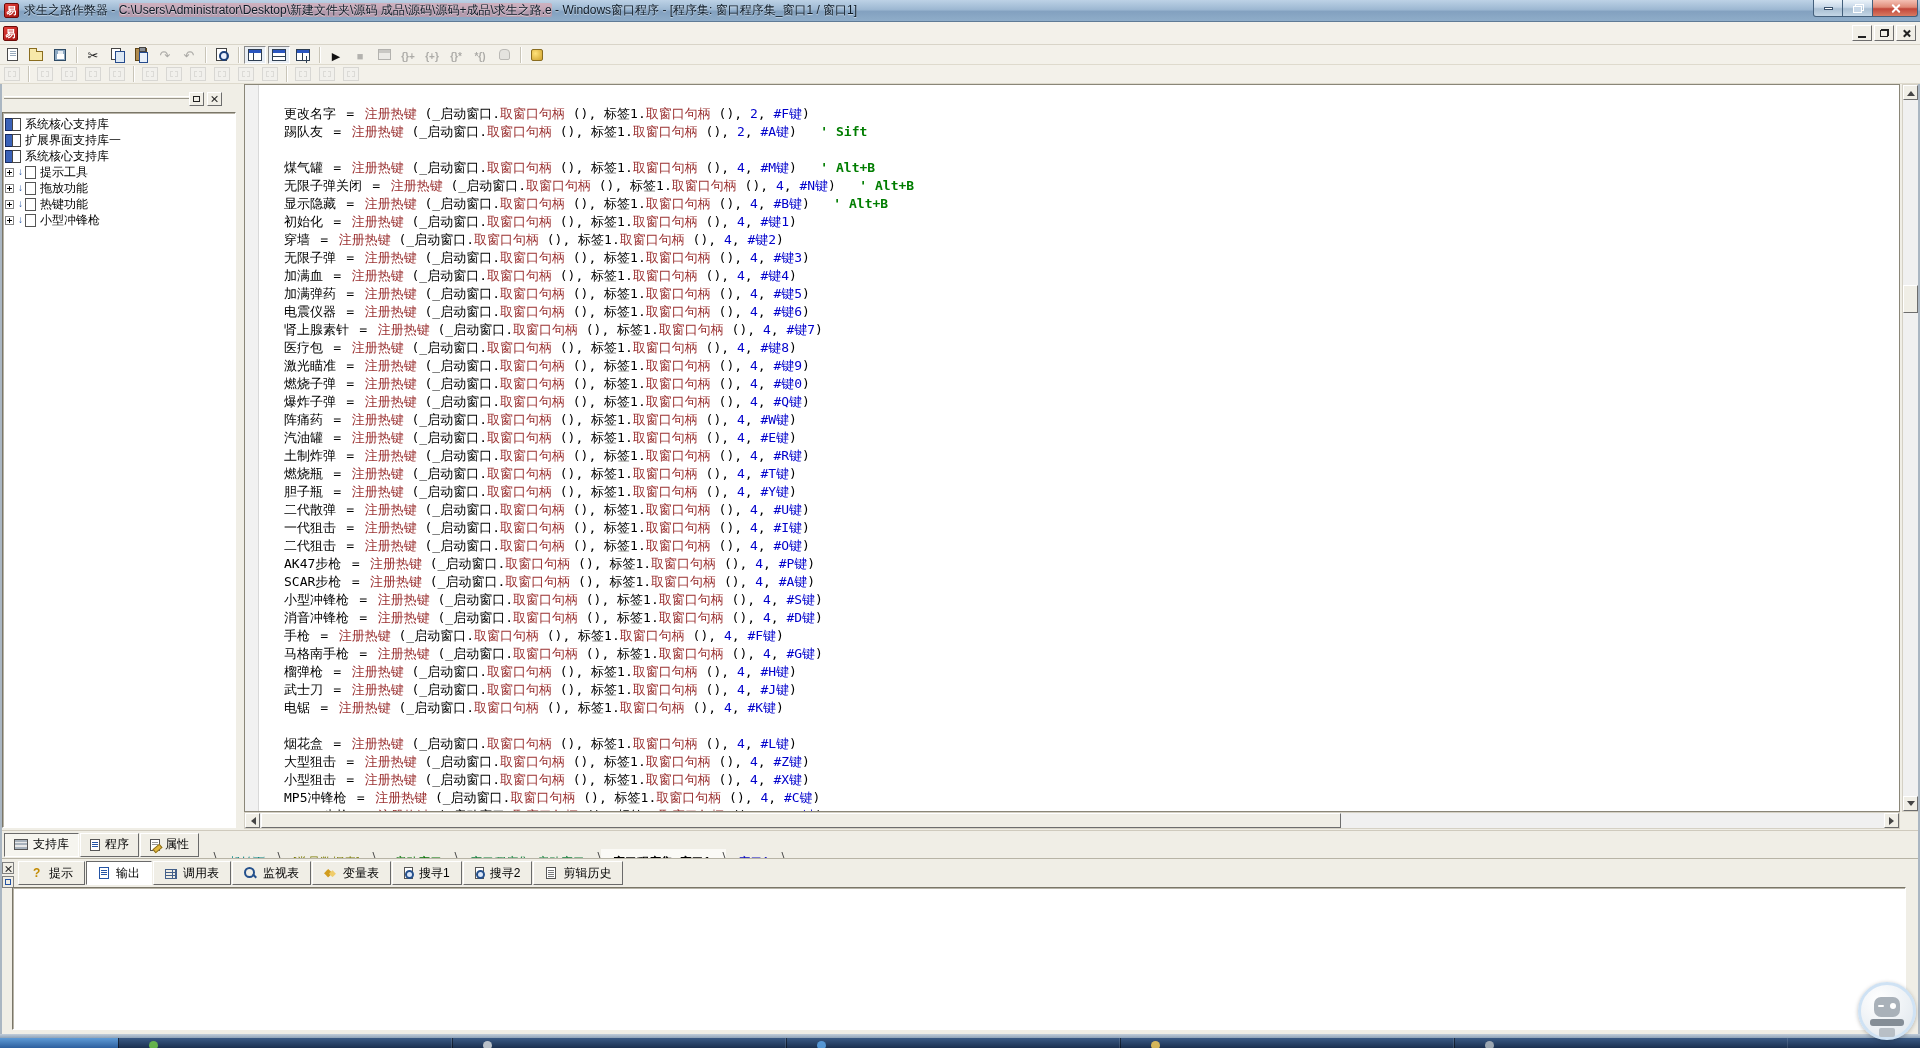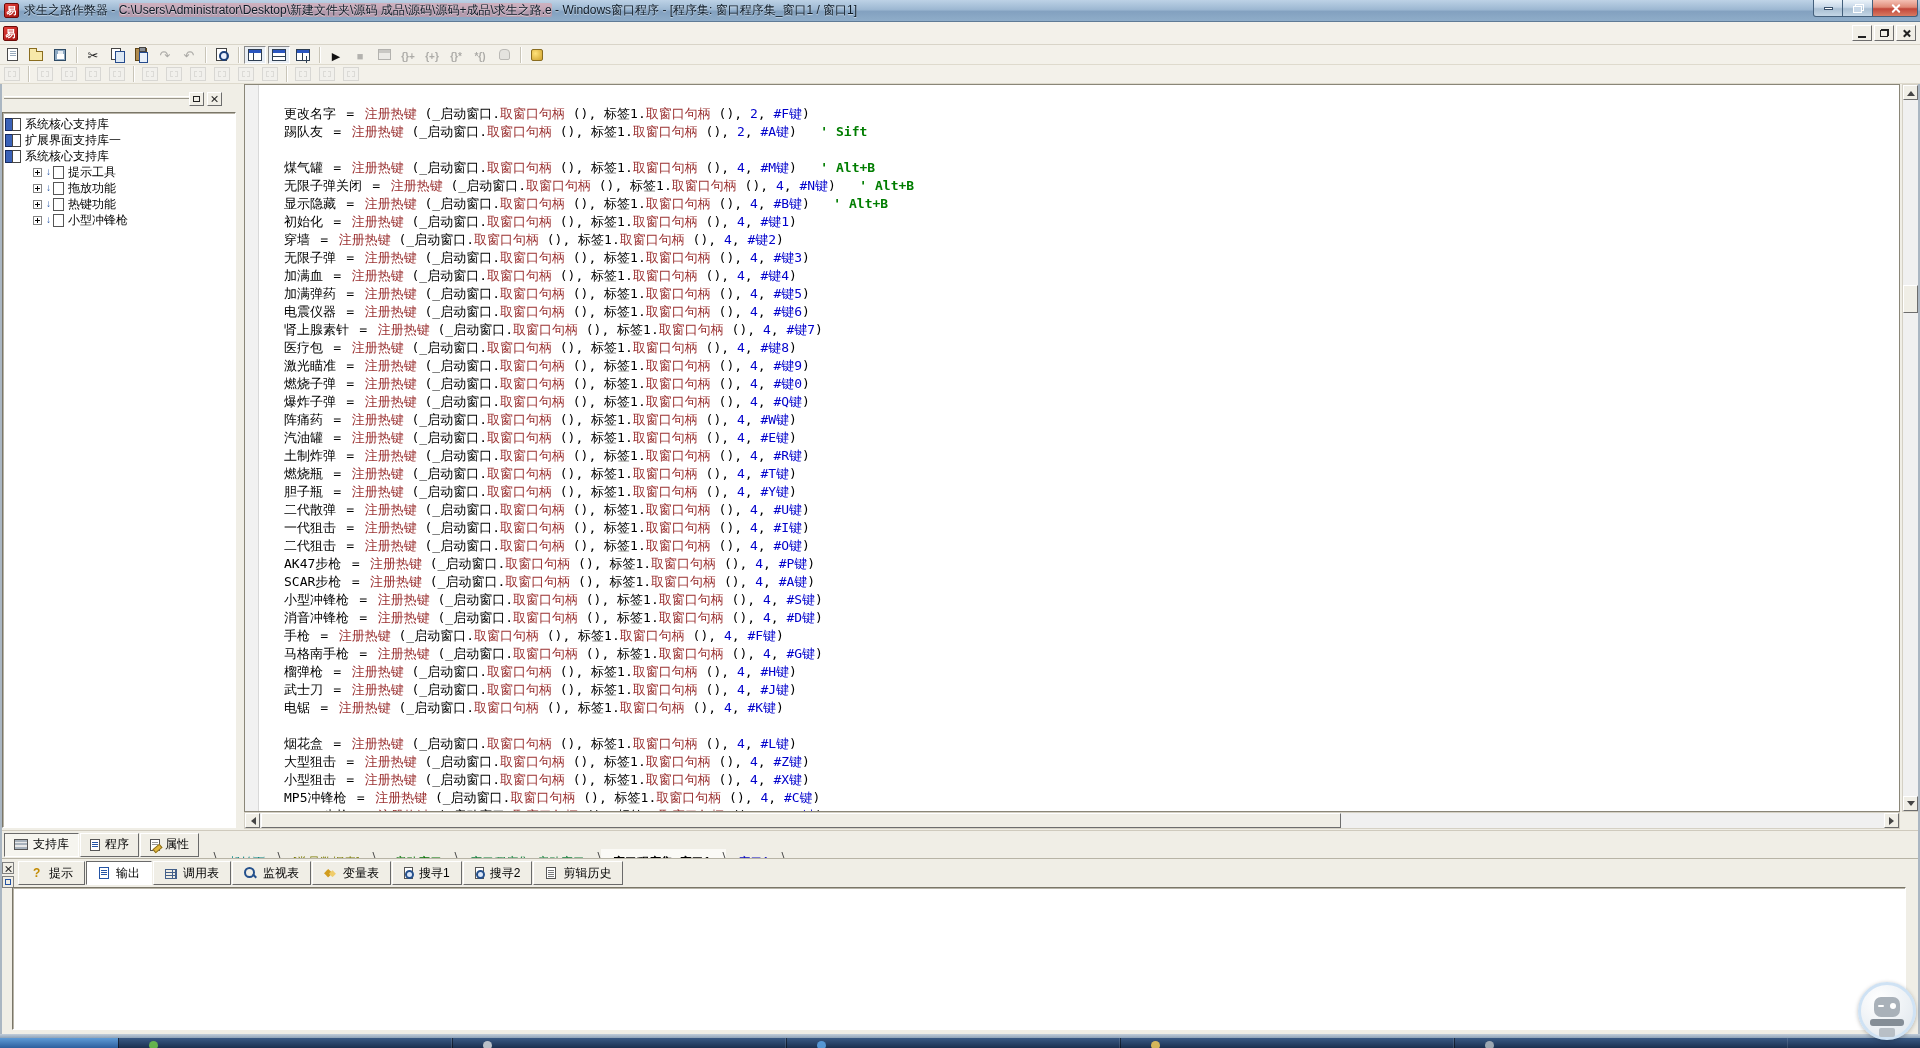--- a/index.html
+++ b/index.html
@@ -99,21 +99,21 @@
   .sb-btn{position:absolute;top:6px;width:15px;height:14px;background:#f0eee6;border:1px solid;border-color:#fff #6d6d6d #6d6d6d #fff;
     display:flex;align-items:center;justify-content:center;}
   .sb-btn.float{right:34px;} .sb-btn.closep{right:16px;}
   .sb-btn .sq{width:7px;height:6px;border:1px solid #222;}
   .sb-btn .x{position:relative;width:8px;height:8px;}
   .sb-btn .x::before,.sb-btn .x::after{content:"";position:absolute;left:3.5px;top:0;width:1.4px;height:8px;background:#222;}
   .sb-btn .x::before{transform:rotate(45deg);} .sb-btn .x::after{transform:rotate(-45deg);}
   .tree{position:absolute;left:0;top:28px;width:234px;height:716px;background:#fff;
     border:1px solid;border-color:#7a7668 #fff #fff #7a7668;box-shadow:inset 1px 1px 0 #b8b4a8;padding:3px 2px;overflow:hidden;}
   .tree-row{display:flex;align-items:center;height:16px;font-size:12px;white-space:nowrap;cursor:default;}
-  .tree-row.child{padding-left:28px;}
+  .tree-row.child{padding-left:0;}
   .tico-lib{width:16px;height:12px;position:relative;margin-right:4px;flex:0 0 auto;}
   .tico-lib::before{content:"";position:absolute;left:0;top:0;width:6px;height:11px;background:#3a62b8;border:1px solid #16295e;}
   .tico-lib::after{content:"";position:absolute;left:7px;top:0;width:7px;height:11px;background:#fff;border:1px solid #444;}
   .tico-plus{width:9px;height:9px;border:1px solid #848484;background:#fff;position:relative;margin-right:4px;flex:0 0 auto;}
   .tico-plus::before,.tico-plus::after{content:"";position:absolute;background:#000;}
   .tico-plus::before{left:1px;top:3.2px;width:5px;height:1px;}
   .tico-plus::after{left:3.2px;top:1px;width:1px;height:5px;}
   .tico-dl{width:11px;height:13px;background:#fff;border:1px solid #555;position:relative;margin:0 4px 0 7px;flex:0 0 auto;}
   .tico-dl::before{content:"↓";position:absolute;left:-8px;top:-1px;font-size:10px;font-weight:bold;color:#2353a4;}
 

